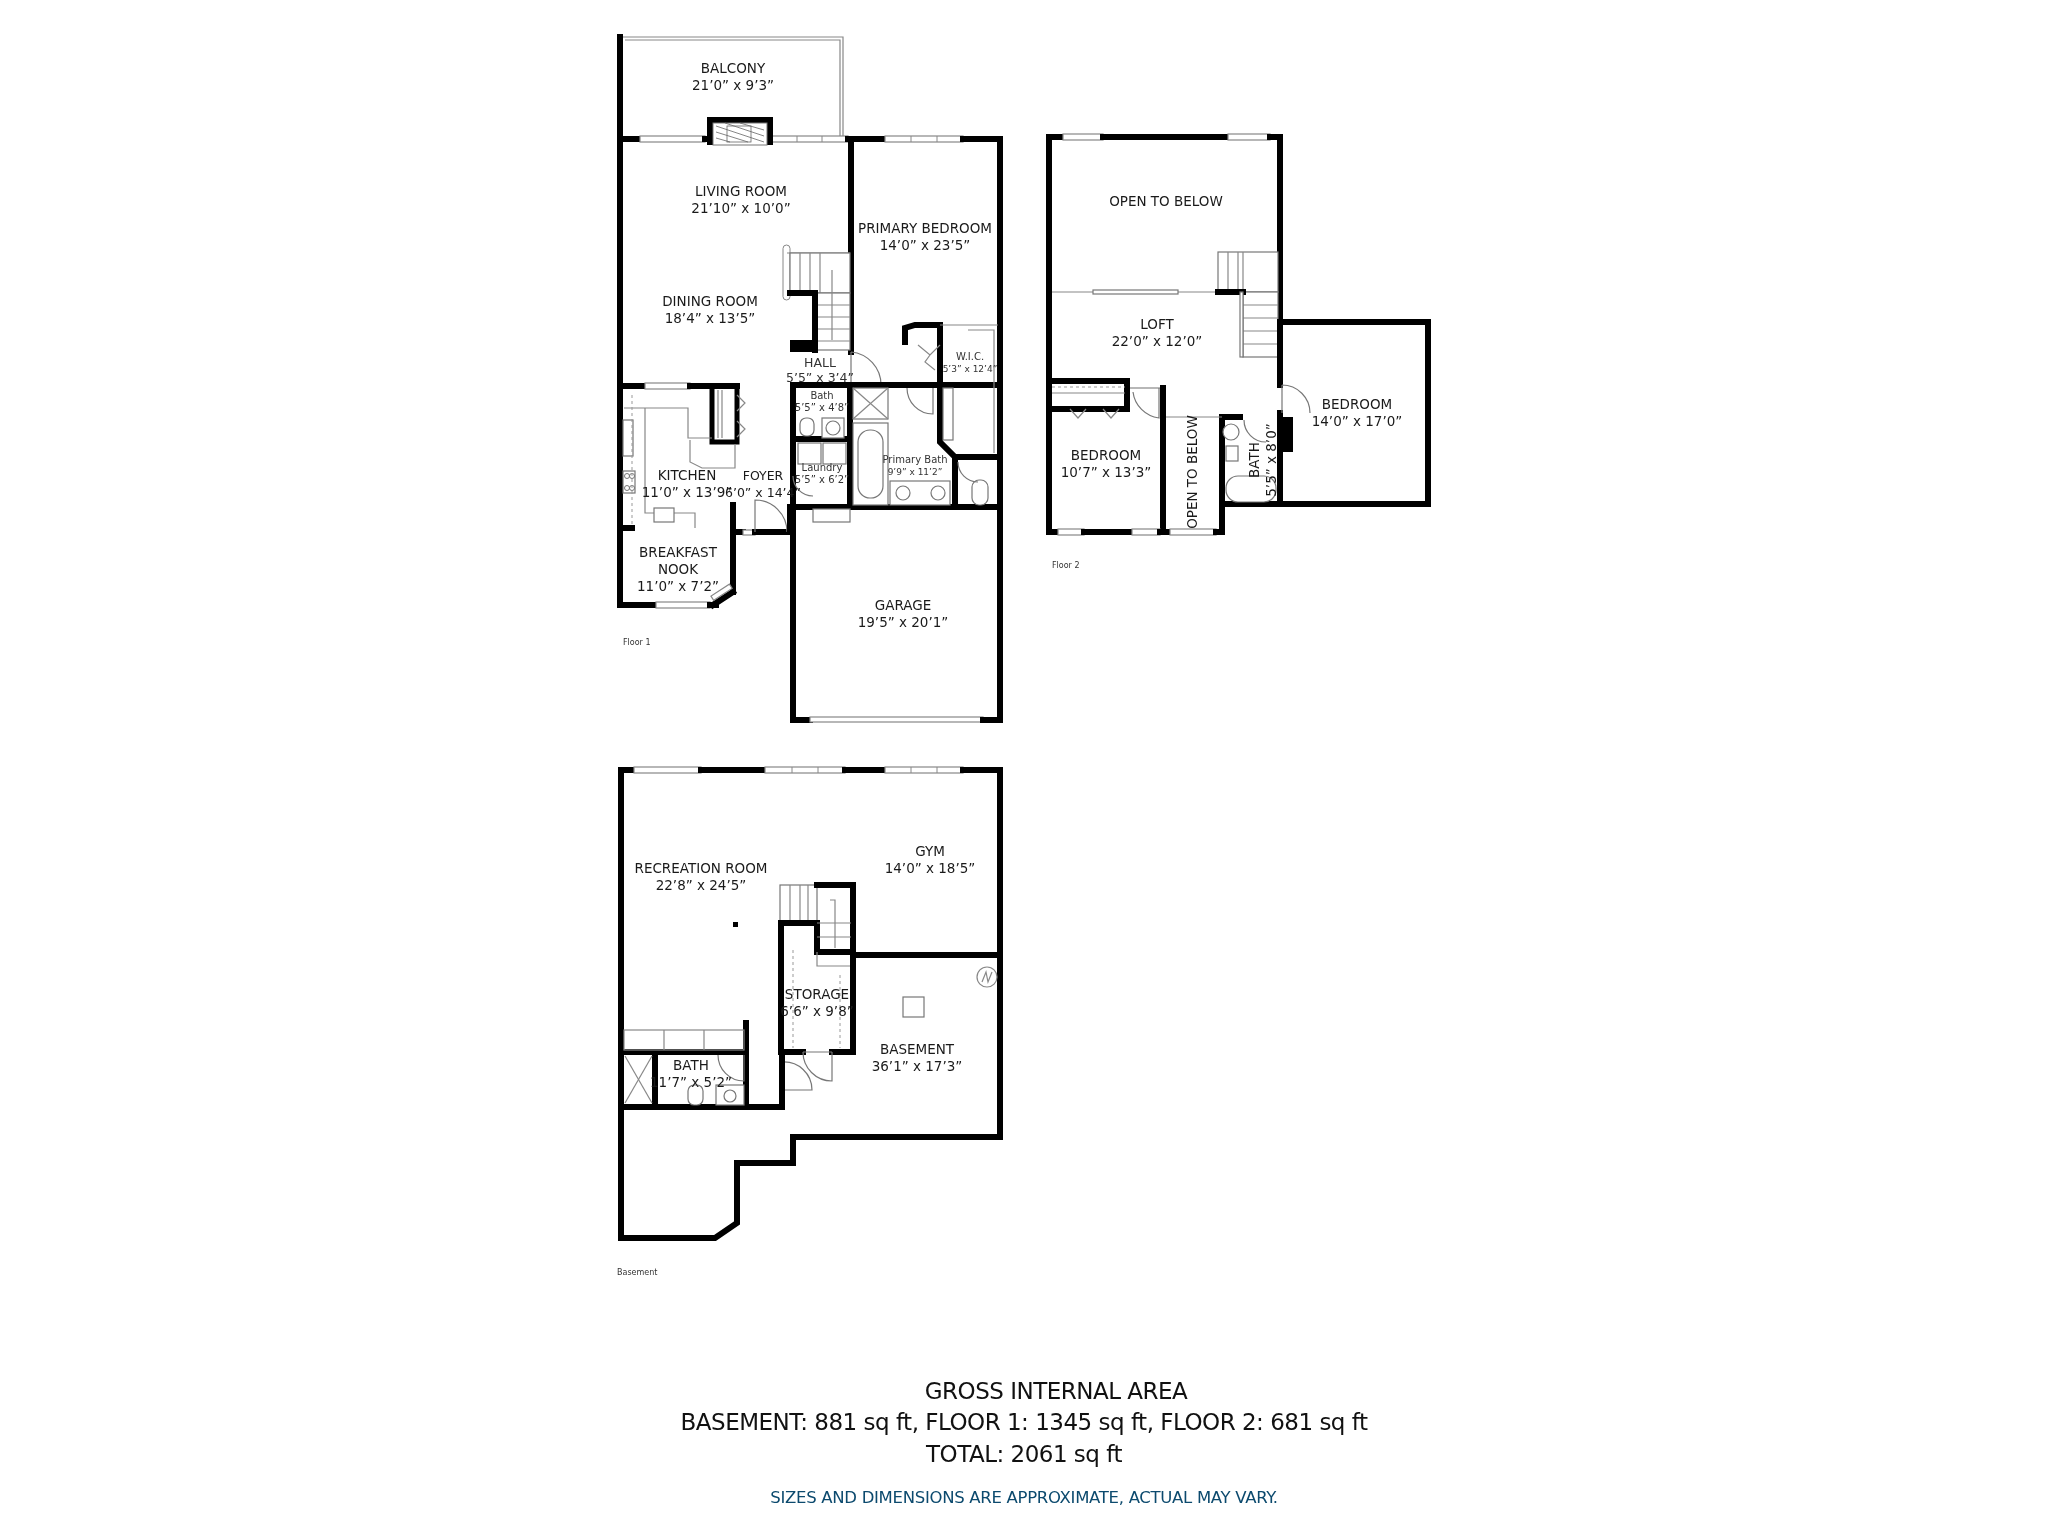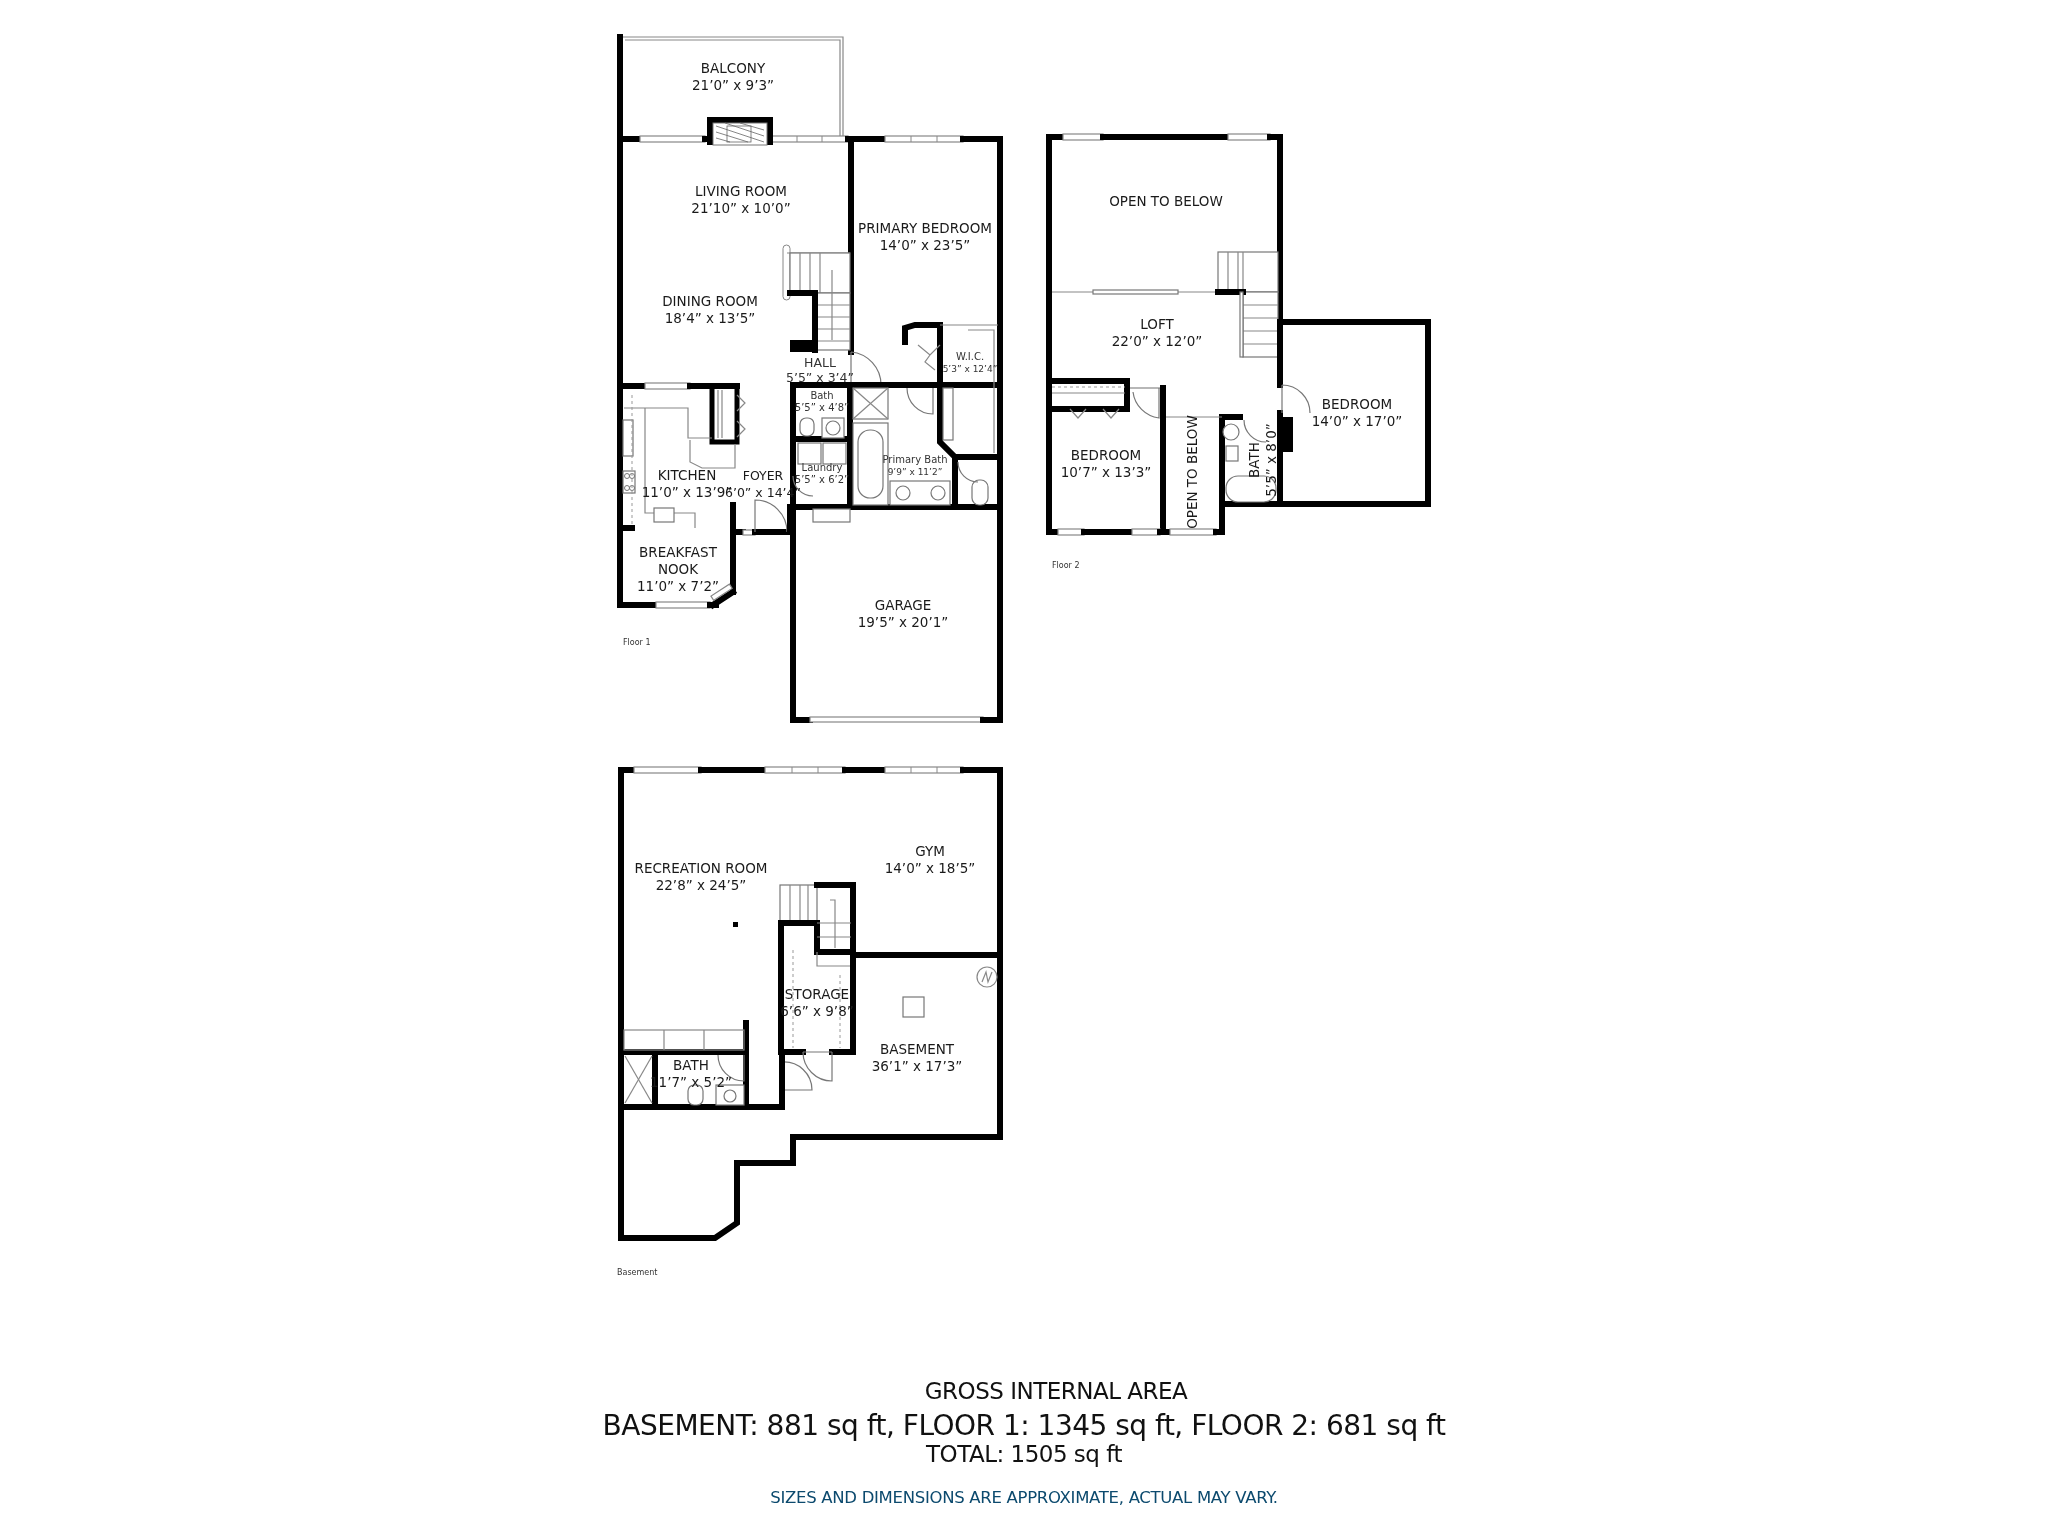--- a/index.html
+++ b/index.html
@@ -11,21 +11,21 @@
   .dash { fill: none; stroke: #999; stroke-width: 1; stroke-dasharray: 3 3; }
   .win { fill: #fff; stroke: #888; stroke-width: 1.2; }
   .door { fill: none; stroke: #777; stroke-width: 1.2; }
   .solid { fill: #000; }
   .room-name { font-family: "DejaVu Sans", sans-serif; font-size: 13.5px; fill: #1a1a1a; text-anchor: middle; }
   .room-dim { font-family: "DejaVu Sans", sans-serif; font-size: 13.5px; fill: #1a1a1a; text-anchor: middle; }
   .room-small { font-family: "DejaVu Sans", sans-serif; font-size: 10px; fill: #333; text-anchor: middle; }
   .floor-label { font-family: "DejaVu Sans", sans-serif; font-size: 8px; fill: #333; }
   .footer { position: absolute; left: 0; width: 2048px; text-align: center; font-family: "DejaVu Sans", sans-serif; color: #111; }
   .footer.title { top: 1378px; font-size: 23px; letter-spacing: -0.5px; padding-left: 32px; }
-  .footer.areas { top: 1409px; font-size: 28px; letter-spacing: -0.5px; }
+  .footer.areas { top: 1409px; font-size: 23px; letter-spacing: -0.5px; }
   .footer.total { top: 1441px; font-size: 23px; letter-spacing: -0.5px; }
   .footer.note { top: 1488px; font-size: 16.5px; color: #0c4a6e; letter-spacing: -0.3px; }
 </style>
 </head>
 <body>
 
 <svg id="plan" viewBox="0 0 2048 1536" xmlns="http://www.w3.org/2000/svg">
 
   <g>
 
@@ -345,14 +345,14 @@
     <text class="room-name" x="917" y="1054">BASEMENT</text>
     <text class="room-dim" x="917" y="1071">36’1” x 17’3”</text>
     <text class="room-name" x="691" y="1070">BATH</text>
     <text class="room-dim" x="691" y="1087">11’7” x 5’2”</text>
     <text class="floor-label" x="617" y="1275">Basement</text>
   </g>
 </svg>
 
 <div class="footer title">GROSS INTERNAL AREA</div>
 <div class="footer areas">BASEMENT: 881 sq ft, FLOOR 1: 1345 sq ft, FLOOR 2: 681 sq ft</div>
-<div class="footer total">TOTAL: 1505 sq ft</div>
+<div class="footer total">TOTAL: 2061 sq ft</div>
 <div class="footer note">SIZES AND DIMENSIONS ARE APPROXIMATE, ACTUAL MAY VARY.</div>
 
 </body></html>

